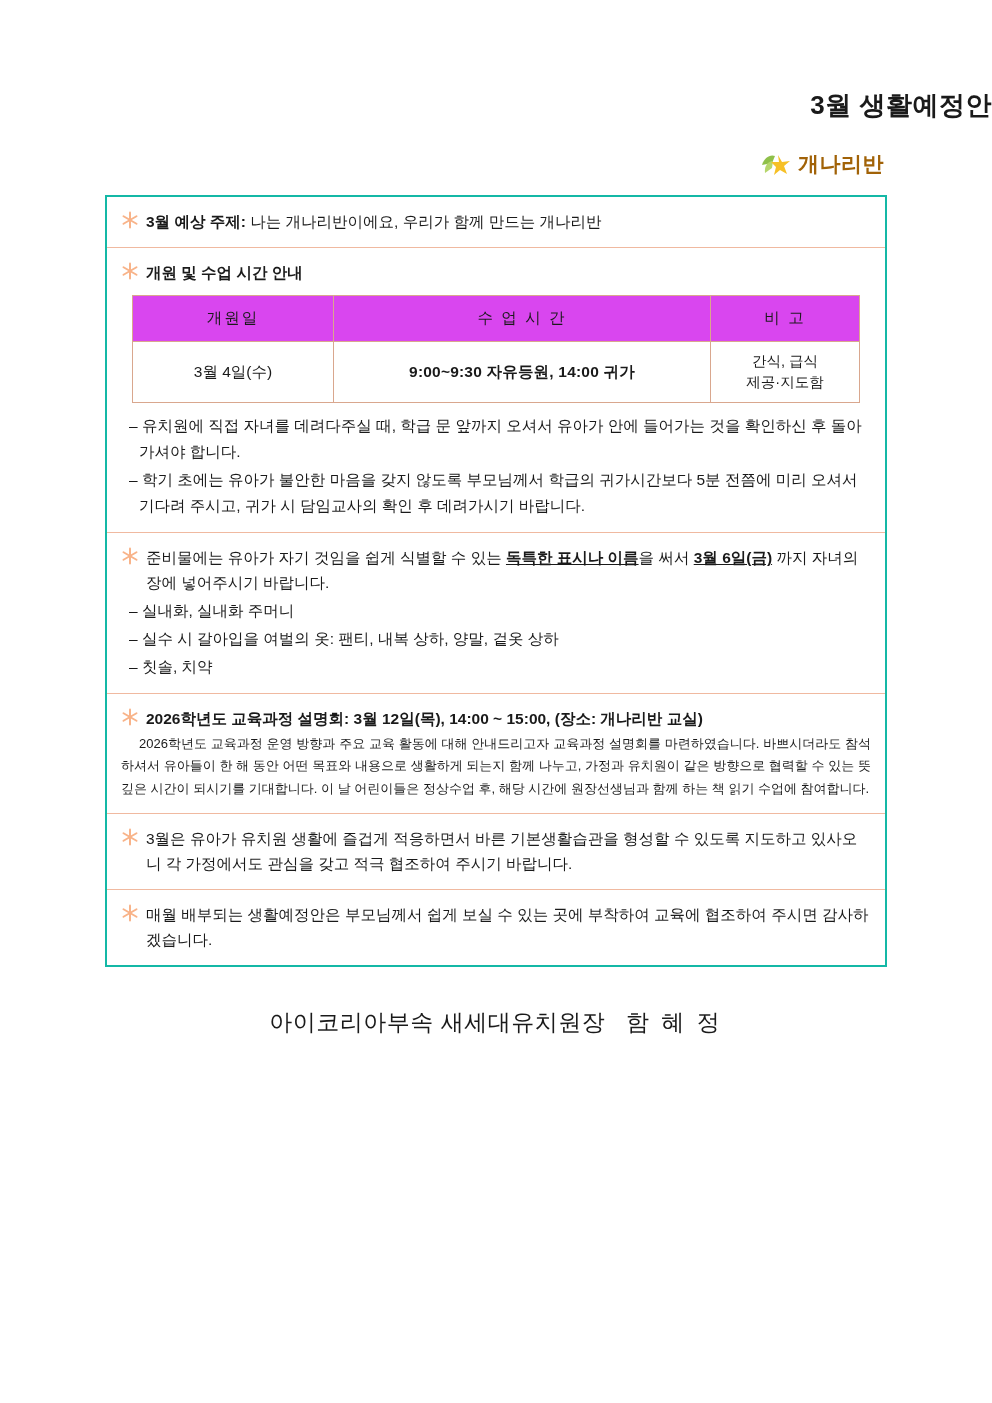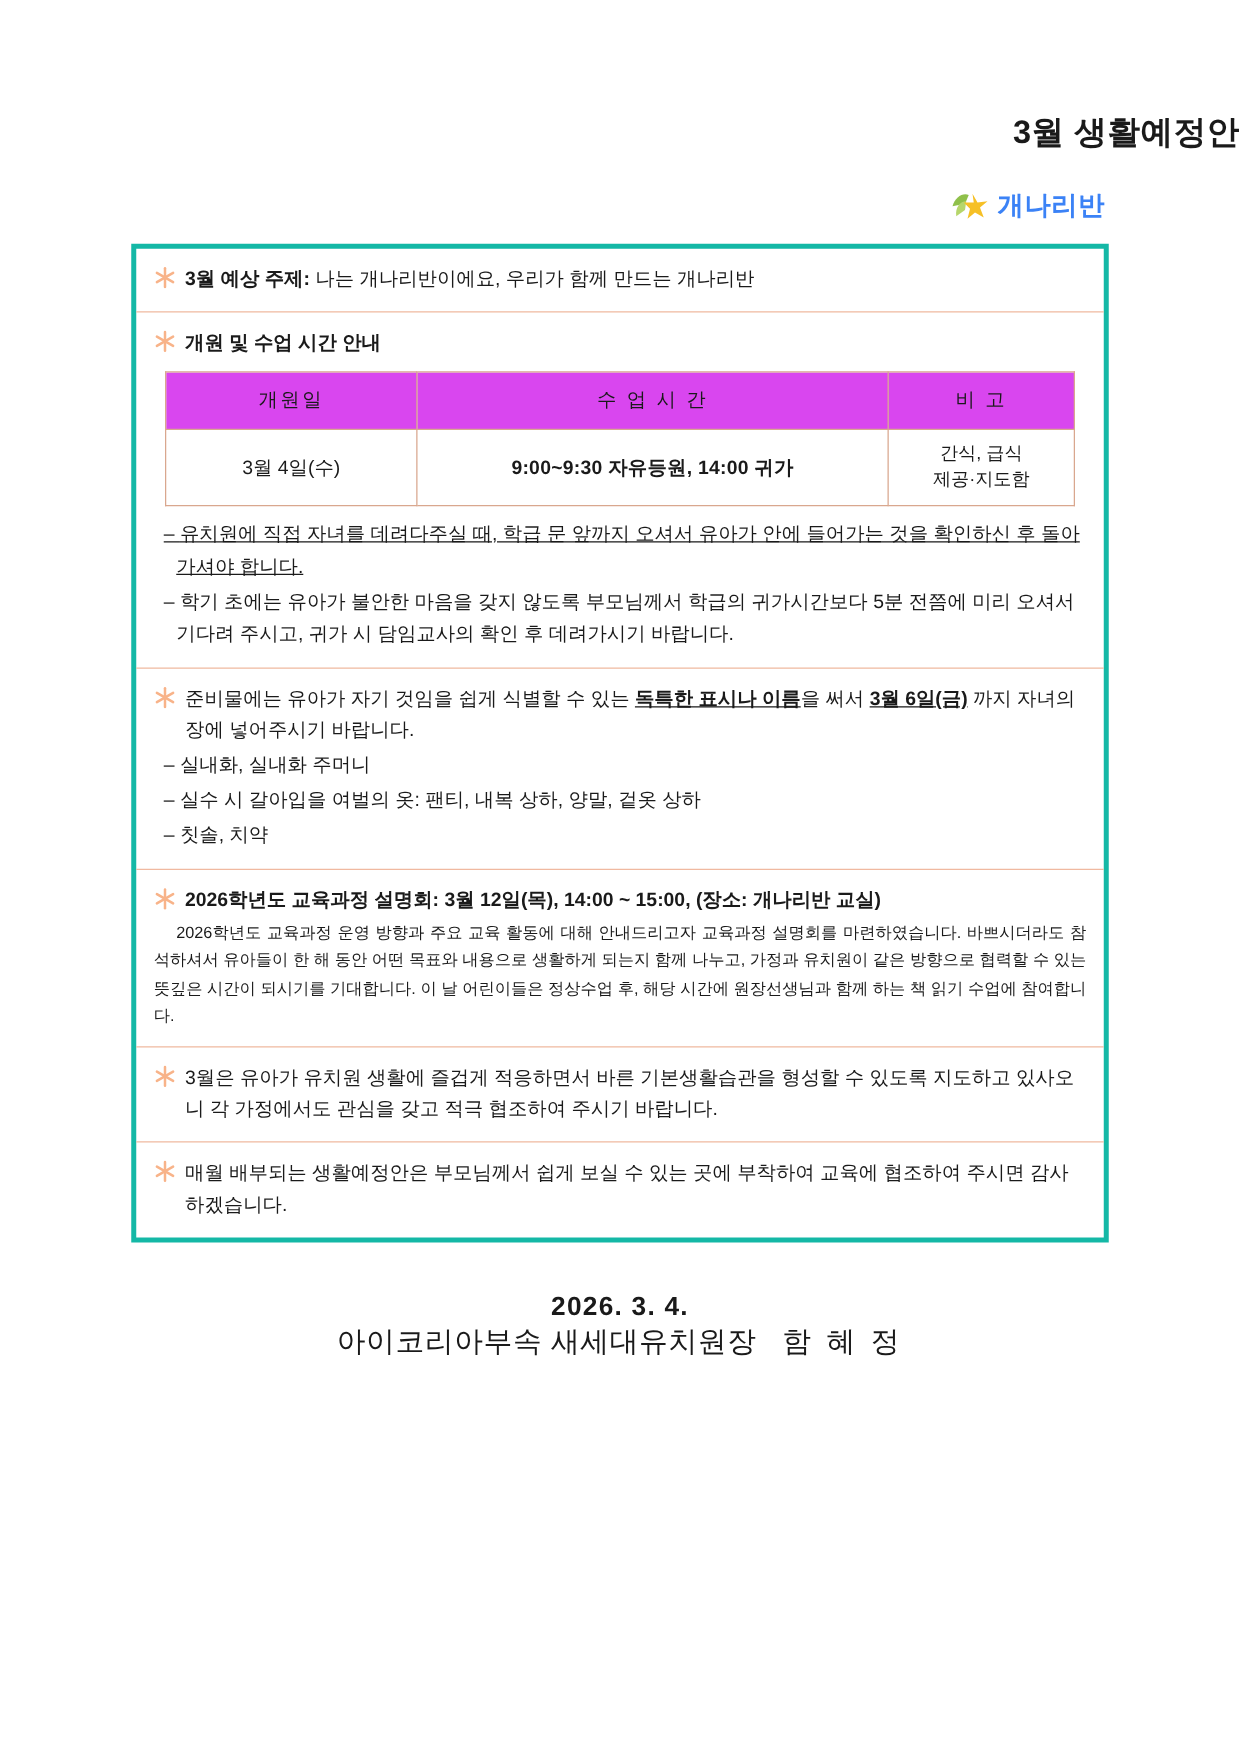--- a/index.html
+++ b/index.html
@@ -37,27 +37,27 @@
   }
   .brand-icon {
     width: 34px;
     height: 30px;
     position: relative;
     margin-right: 6px;
   }
   .brand-label {
     font-size: 21px;
     font-weight: bold;
-    color: #3b82f6;
+    color: #a16207;
     letter-spacing: 0.5px;
   }
   .frame {
     margin: 16px auto 0 auto;
     width: 782px;
-    border: 4px solid #14b8a6;
+    border: 2px solid #14b8a6;
     box-sizing: border-box;
   }
   .row {
     border-bottom: 1px solid #f0b9a0;
     padding: 12px 14px 13px 14px;
     box-sizing: border-box;
   }
   .row:last-child { border-bottom: none; }
   .bullet-line {
     display: flex;
@@ -110,21 +110,21 @@
     background: #d946ef;
     font-weight: normal;
     letter-spacing: 2px;
     padding: 12px 4px;
   }
   table.sched td.time { font-weight: bold; letter-spacing: 0.2px;}
   table.sched td.note { font-size: 14.5px; line-height: 1.45; text-align: center; }
   .col-a { width: 192px; }
   .col-b { width: 368px; }
   .col-c { width: 140px; }
-  .after-table { margin-top: 2px; text-decoration: underline; }
+  .after-table { margin-top: 2px; }
   .footer {
     text-align: center;
     margin-top: 40px;
   }
   .footer .date {
     font-size: 21px;
     font-weight: bold;
     letter-spacing: 1px;
   }
   .footer .signer {
@@ -283,20 +283,19 @@
             </g>
           </svg>
         </span>
         <span class="line-text">매월 배부되는 생활예정안은 부모님께서 쉽게 보실 수 있는 곳에 부착하여 교육에 협조하여 주시면 감사하겠습니다.</span>
       </div>
     </div>
 
   </div>
 
   <div class="footer">
-    <div class="date">2026. 3. 4.</div>
     <div class="signer">
       <span>아이코리아부속 새세대유치원장</span>
       &nbsp;&nbsp;<span class="spaced">함 혜 정</span>
     </div>
   </div>
 
 </div>
 
 </body></html>

